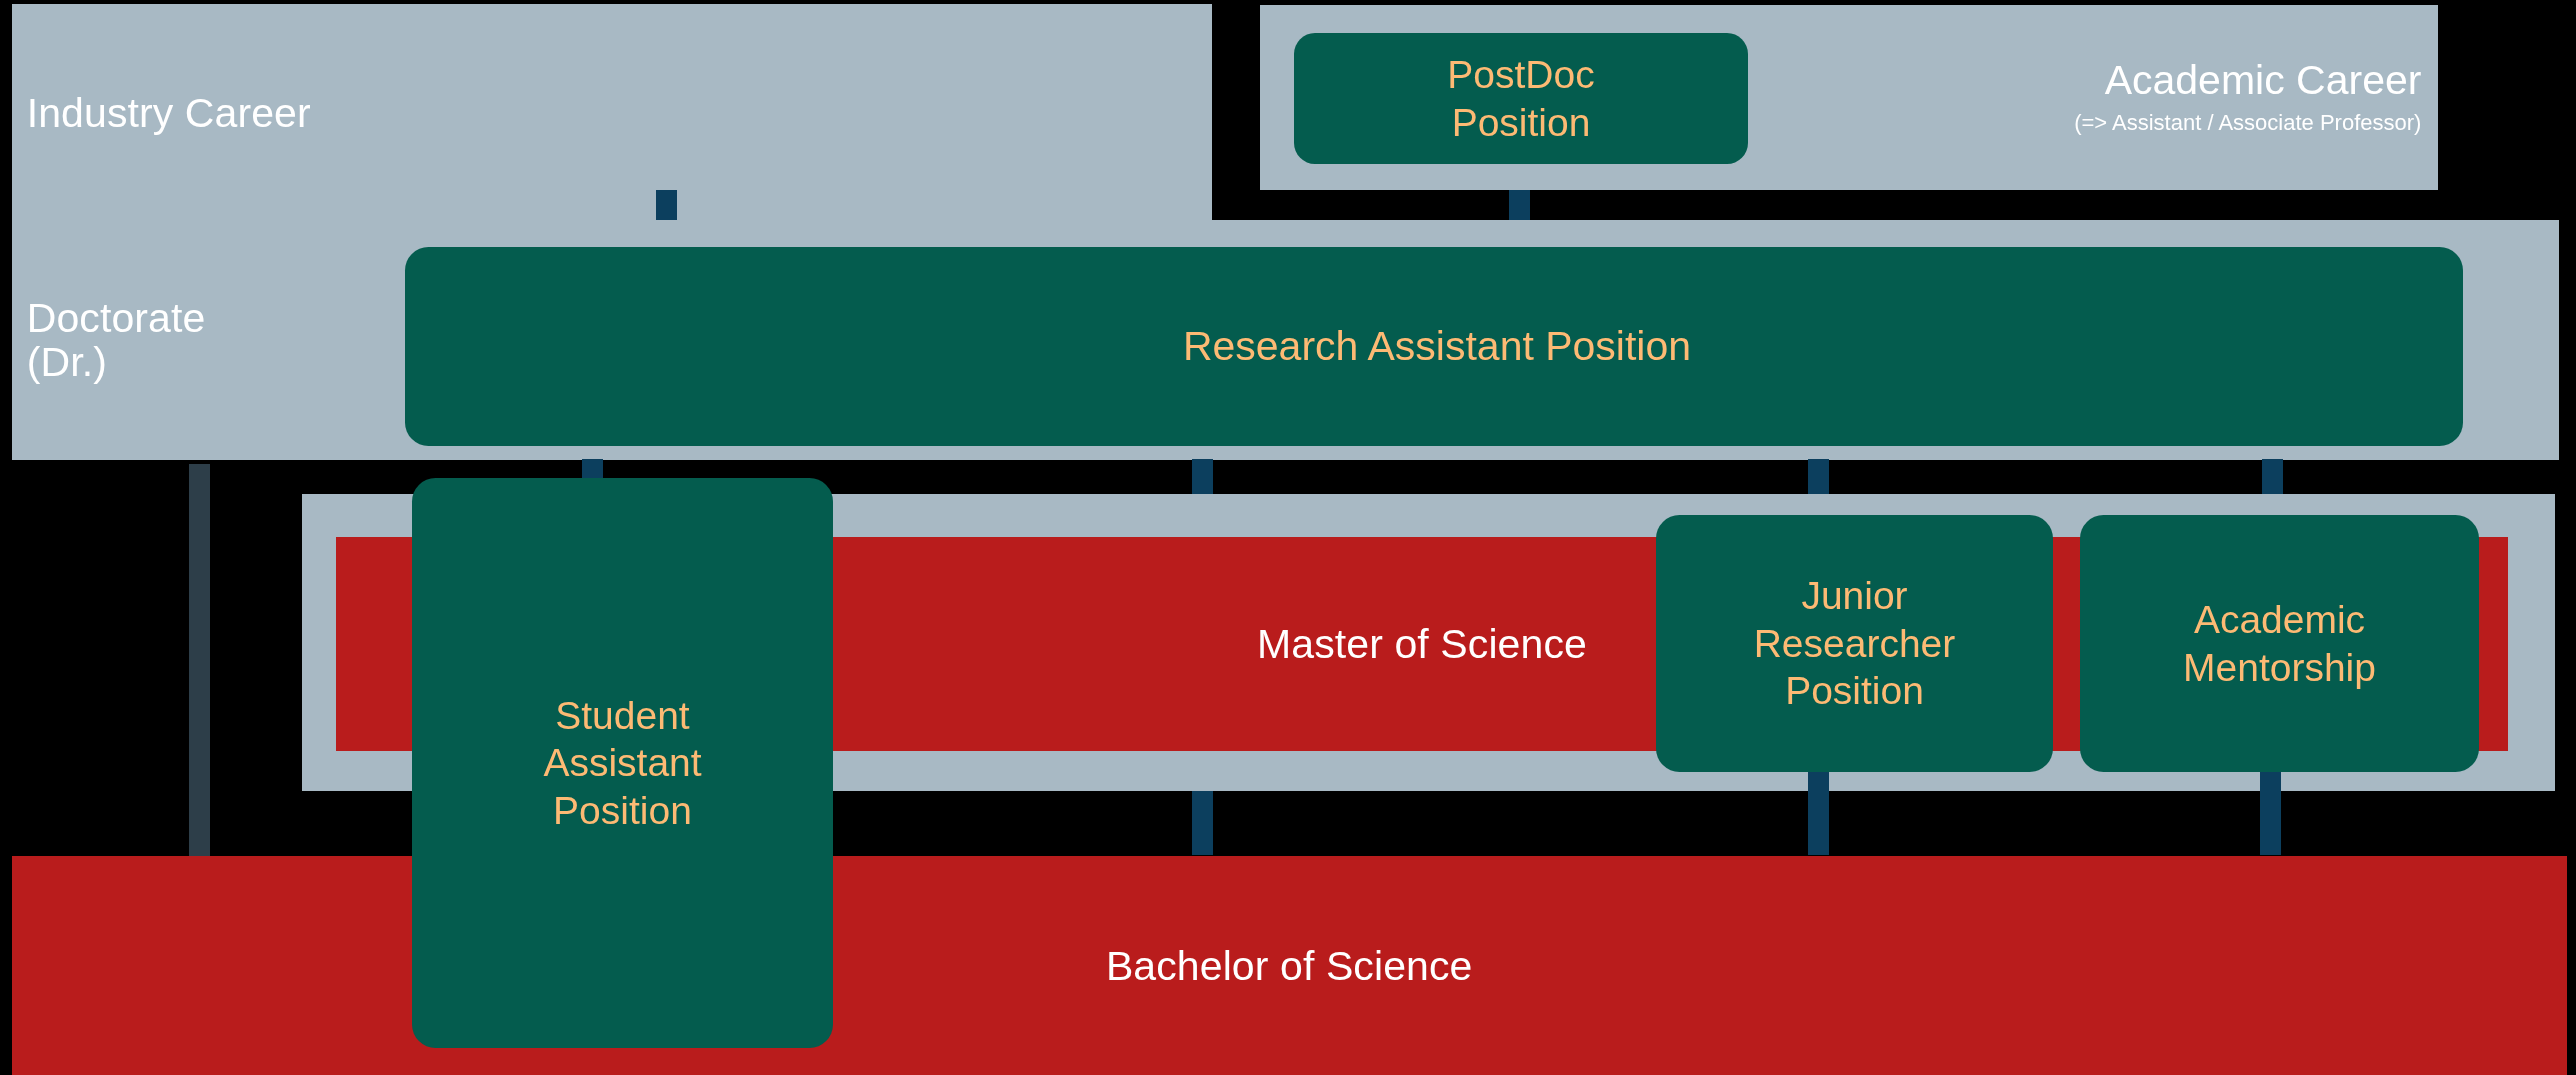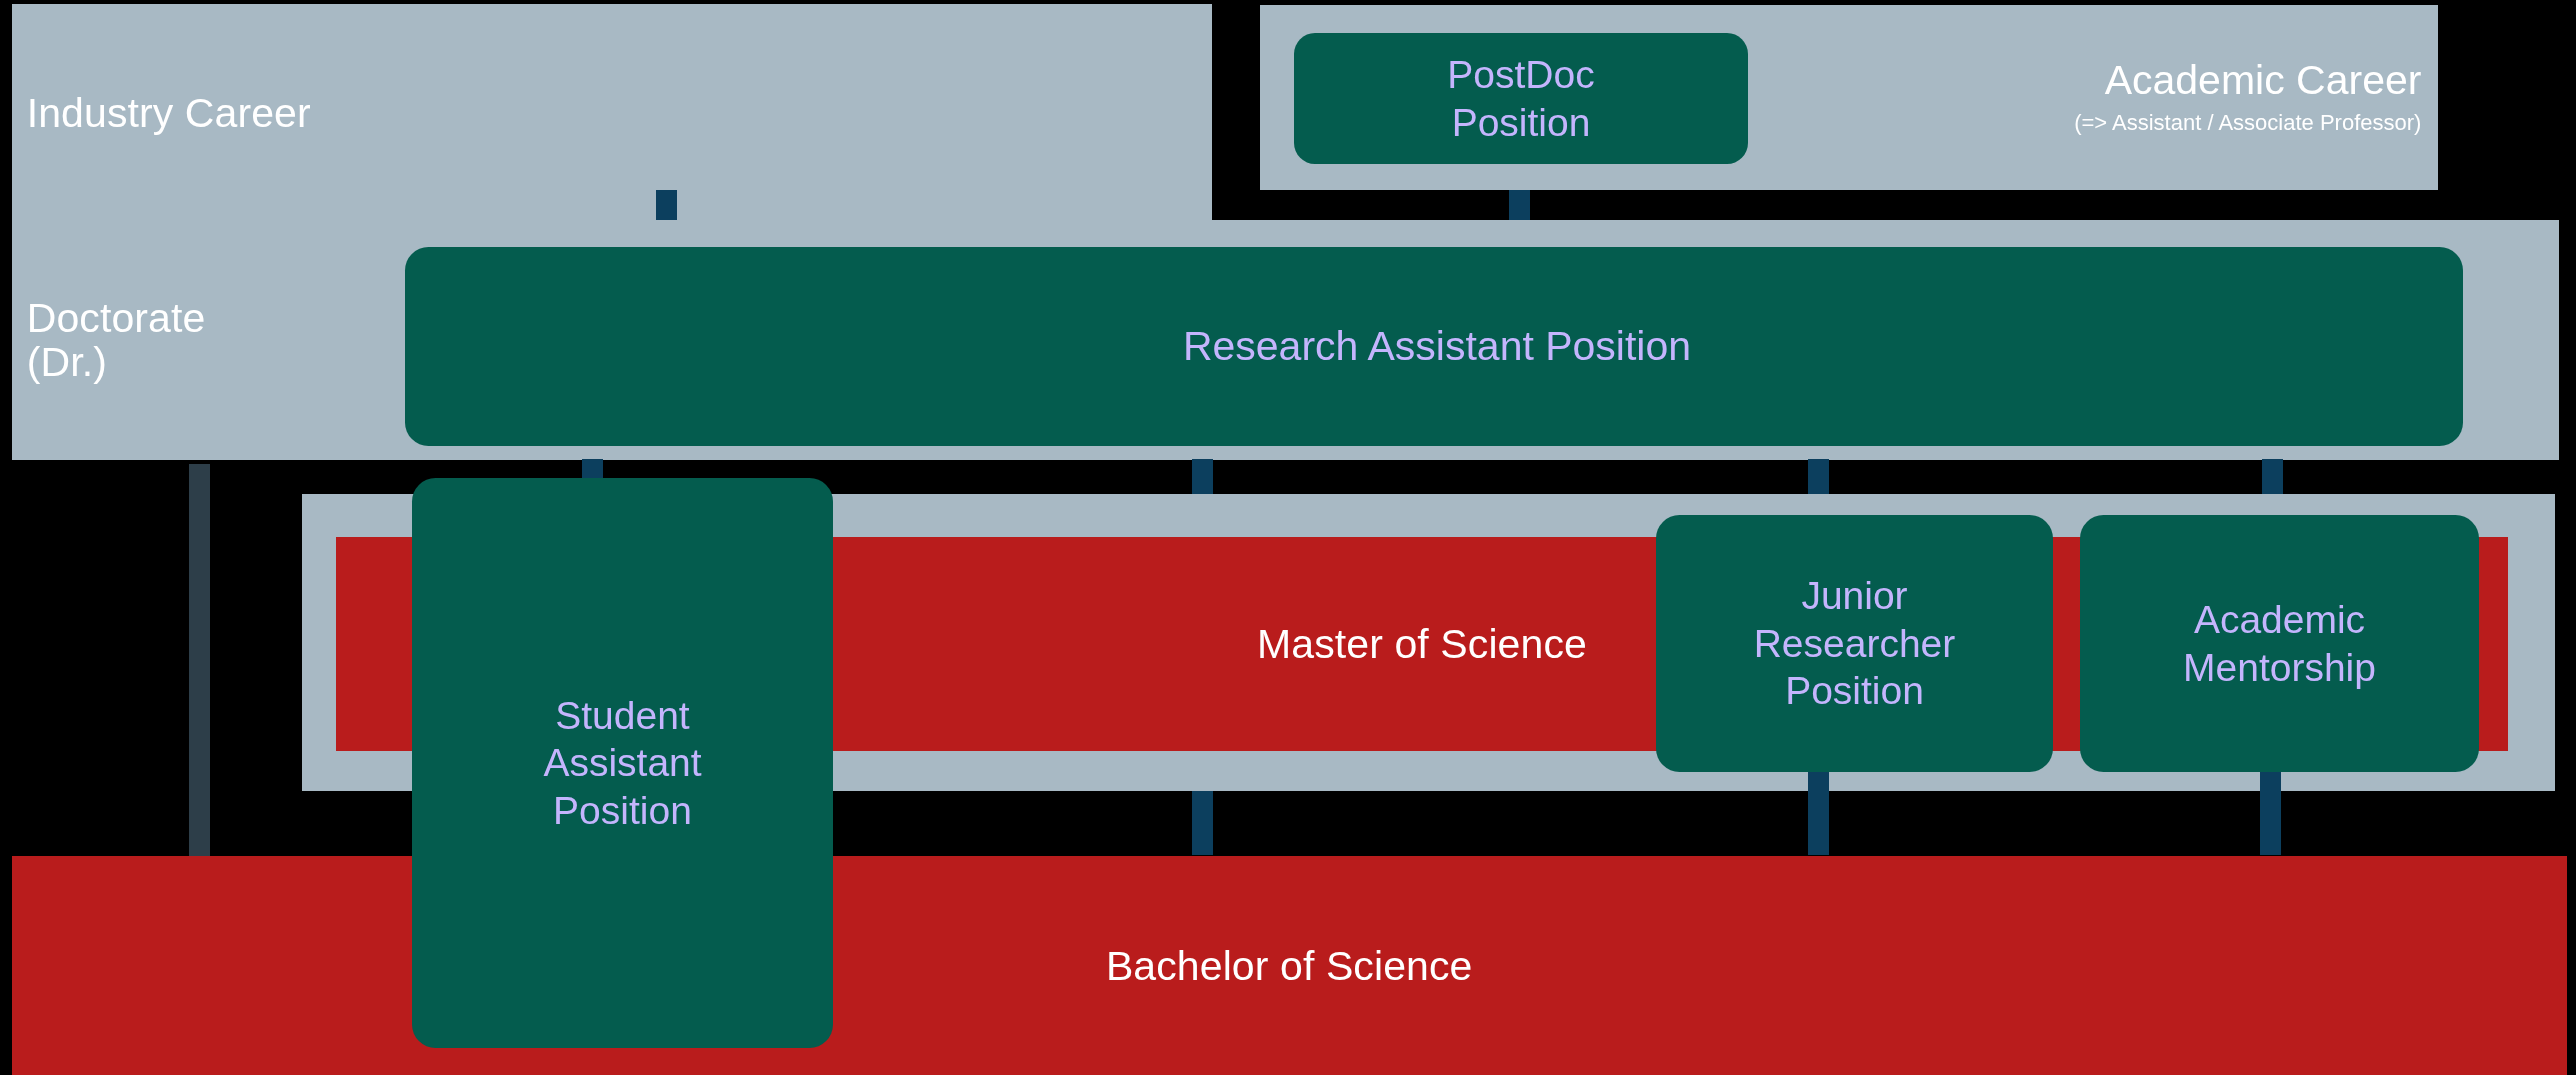--- a/index.html
+++ b/index.html
@@ -61,21 +61,21 @@
   
   .node {
     position: absolute;
     box-sizing: border-box;
     background: #045C4E;
     border-radius: 23.5px;
     display: flex;
     align-items: center;
     justify-content: center;
     text-align: center;
-    color: #c4b5fd;
+    color: #fdba74;
     font-size: 39px;
     line-height: 1.22;
     white-space: pre-line;
     padding: 4.1px 7px;
   }
   .node.big { font-size: 41px; }
 
   
   .connector {
     position: absolute;

